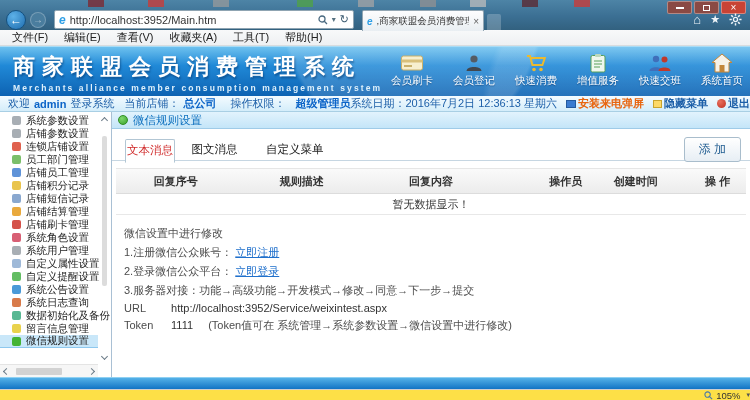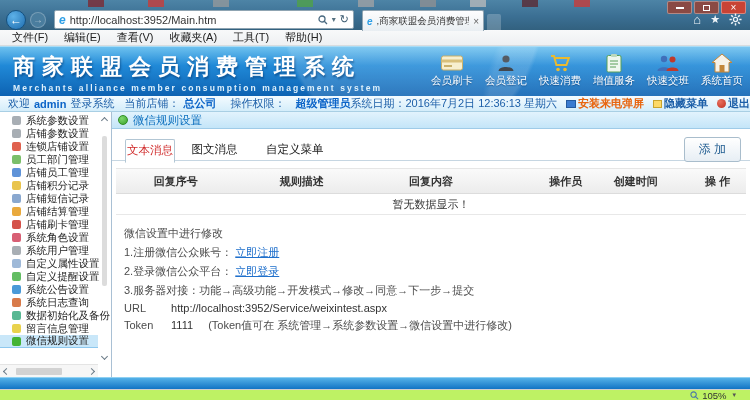--- a/index.html
+++ b/index.html
@@ -50,21 +50,21 @@
   .appheader { position:relative; height:50px;
     background:
       radial-gradient(circle at 88% 150%, rgba(255,255,255,.10) 0 26%, transparent 27%),
       radial-gradient(circle at 55% -60%, rgba(255,255,255,.14) 0 30%, transparent 31%),
       linear-gradient(180deg,#6dc1ef 0%,#2089d7 38%,#0d62b2 100%);
     border-top:1px solid #a8dcf6;padding-left:28px; }
   .apptitle { position:absolute; left:13px; top:5px; }
   .apptitle h1 { font-size:22px; font-weight:bold; color:#fff; letter-spacing:7px;
     text-shadow:1px 2px 2px rgba(0,40,90,.45); white-space:nowrap; }
   .apptitle .sub { font-size:8.5px; font-weight:bold; color:#dff1fc; letter-spacing:2.1px; margin-top:1px; white-space:nowrap; }
-  .htoolbar { position:absolute; right:5px; top:6px; display:flex; gap:8px;justify-content:space-between; }
+  .htoolbar { position:absolute; right:5px; top:6px; display:flex; gap:16px;justify-content:space-between; }
   .htool { width:46px; display:flex; flex-direction:column; align-items:center; gap:1px; cursor:pointer; }
   .htool .lbl { font-size:10.5px; color:#fff; white-space:nowrap; text-shadow:0 1px 1px rgba(0,40,90,.5); }
   .htool svg { display:block; }
 
   
   .welcomebar { height:16px; background:linear-gradient(#f4fbff,#d4edfa); border-bottom:1px solid #a9cfe4;
     display:flex; align-items:center; justify-content:space-between; padding:0 8px; font-size:11px; color:#1c5fa8; }
   .welcomebar .grp { display:flex; align-items:center; gap:4px; white-space:nowrap; }
   .hl { color:#0b64c8; font-weight:bold; }
   .wlink { font-weight:bold; color:#1c5fa8; cursor:pointer; display:flex; align-items:center; gap:2px; }
@@ -117,22 +117,22 @@
 
   .info { margin:11px 0 0 12px; font-size:11px; color:#4c4c4c; }
   .info p { margin-bottom:4px; white-space:nowrap; }
   .ilink { color:#2070cc; text-decoration:underline; cursor:pointer; }
   .ilbl { display:inline-block; width:44px; }
   .tokval { margin-right:12px; color:#333; }
   .urlval { color:#333; }
 
   
   .bottombar { height:12px; background:linear-gradient(#54b1e8,#1173c4); border-top:1px solid #8fd0f2; }
-  .statusbar { height:11px; background:#bef264; border-top:1px solid #cfcfcf;
-    display:flex; align-items:center; justify-content:flex-end; gap:3px; padding-right:14px; font-size:9.5px; color:#333; }
+  .statusbar { height:11px; background:#fde047; border-top:1px solid #cfcfcf;
+    display:flex; align-items:center; justify-content:flex-end; gap:3px; font-size:9.5px; color:#333; }
   .statusbar .dd { font-size:7px; color:#555; margin-left:3px; }
 </style>
 </head>
 <body>
 
 <div id="screen">
 
   <div class="titlebar">
     <div class="desk-block" style="left:88px;width:16px;background:#7a2f3a;"></div>
     <div class="desk-block" style="left:148px;width:16px;background:#c14040;"></div>

